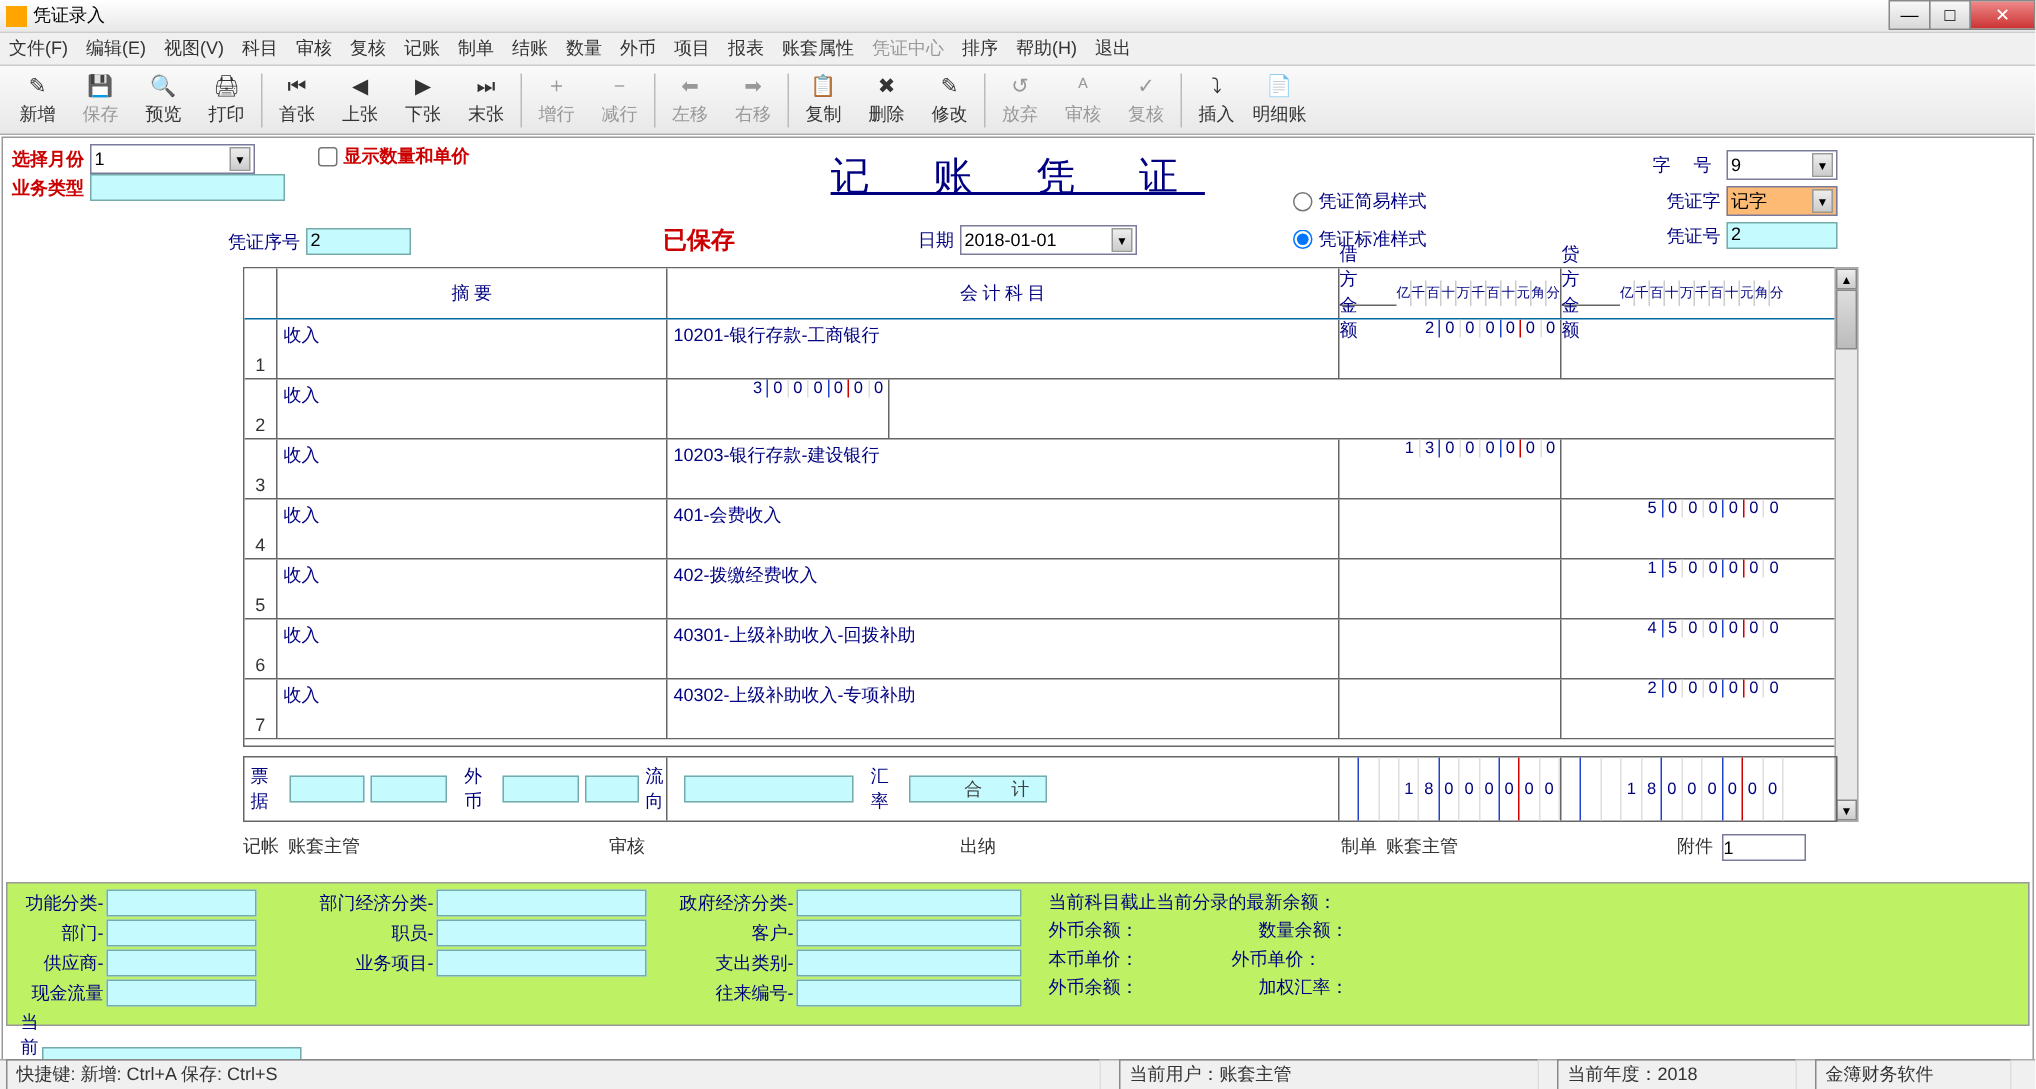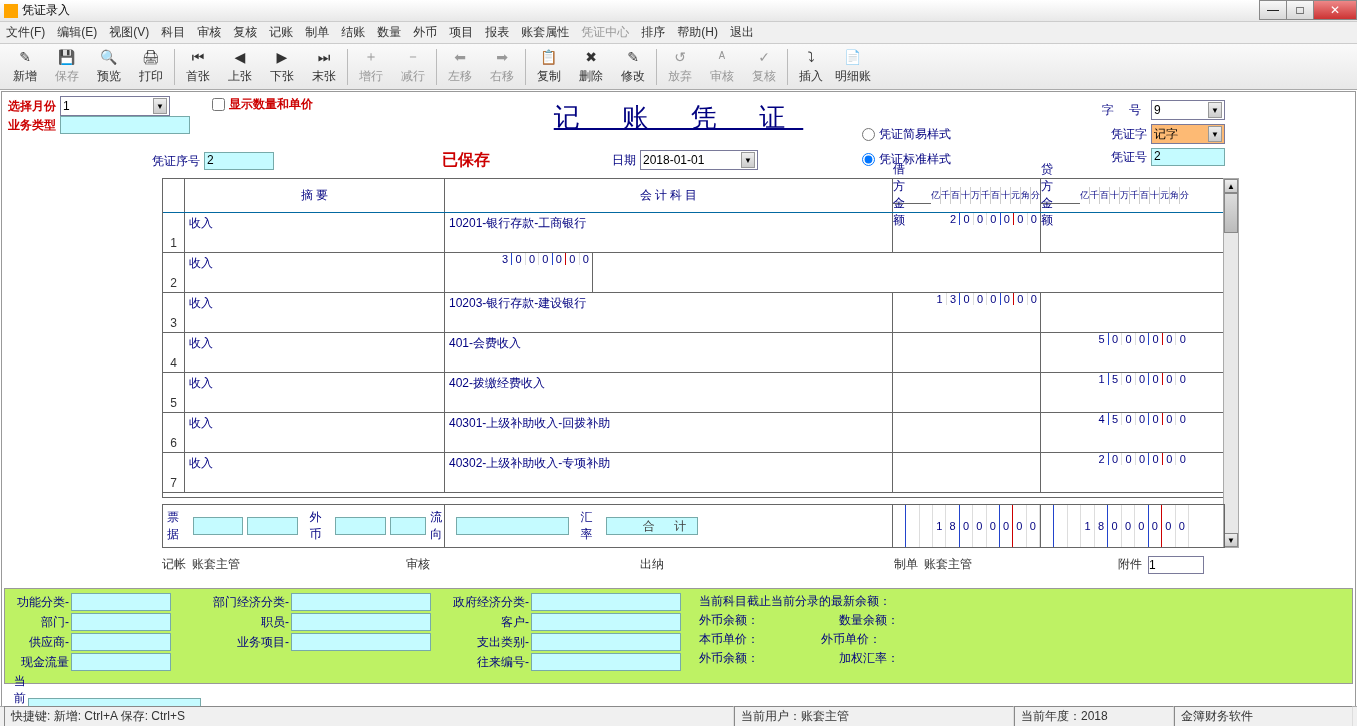--- a/index.html
+++ b/index.html
@@ -58,21 +58,21 @@
 .footer-amt span{flex:1;border-right:1px solid #ddd;display:flex;align-items:center;justify-content:center;color:#000080;font-size:11px}
 .footer-amt span.b-blue{border-right:1px solid #2244cc}
 .footer-amt span.b-red{border-right:1px solid #cc0000}
 .sig-row{position:absolute;left:160px;top:464px;right:130px;display:flex;color:#333;gap:4px}
 .sig-row .sig{display:flex;gap:6px}
 .bottom-panel{position:absolute;left:2px;right:2px;bottom:22px;height:96px;border:1px solid #999;background:#bef264;display:flex}
 .bp-col{padding:4px;display:flex;flex-direction:column;gap:2px;color:#000080}
 .bp-row{display:flex;align-items:center;gap:2px}
 .bp-row .l{width:60px;text-align:right}
 .statusbar{position:absolute;left:0;right:0;bottom:0;height:20px;background:#f0f0f0;border-top:1px solid #aaa;display:flex;align-items:center;padding:0 4px;color:#333}
-.statusbar .cell{border:1px inset #ddd;padding:1px 6px;margin-right:0}
+.statusbar .cell{border:1px inset #ddd;padding:1px 6px;margin-right:12px}
 .scroll-v{position:absolute;right:116px;top:86px;width:16px;height:370px;background:#e8e8e8;border:1px solid #aaa}
 .scroll-v .thumb{width:14px;height:40px;background:linear-gradient(#ddd,#bbb);border:1px solid #888;position:absolute;top:14px}
 .scroll-v .abtns{width:14px;height:14px;background:linear-gradient(#eee,#ccc);border:1px solid #888;position:absolute;font-size:8px;display:flex;align-items:center;justify-content:center}
 select,input[type=text]{border:1px solid #7a7a9a;height:18px;font-size:12px}
 .cyan-box{background:#c5fbff;border:1px solid #7aa;height:18px;width:100px}
 </style>
 </head>
 <body>
 
 <div class="titlebar">

